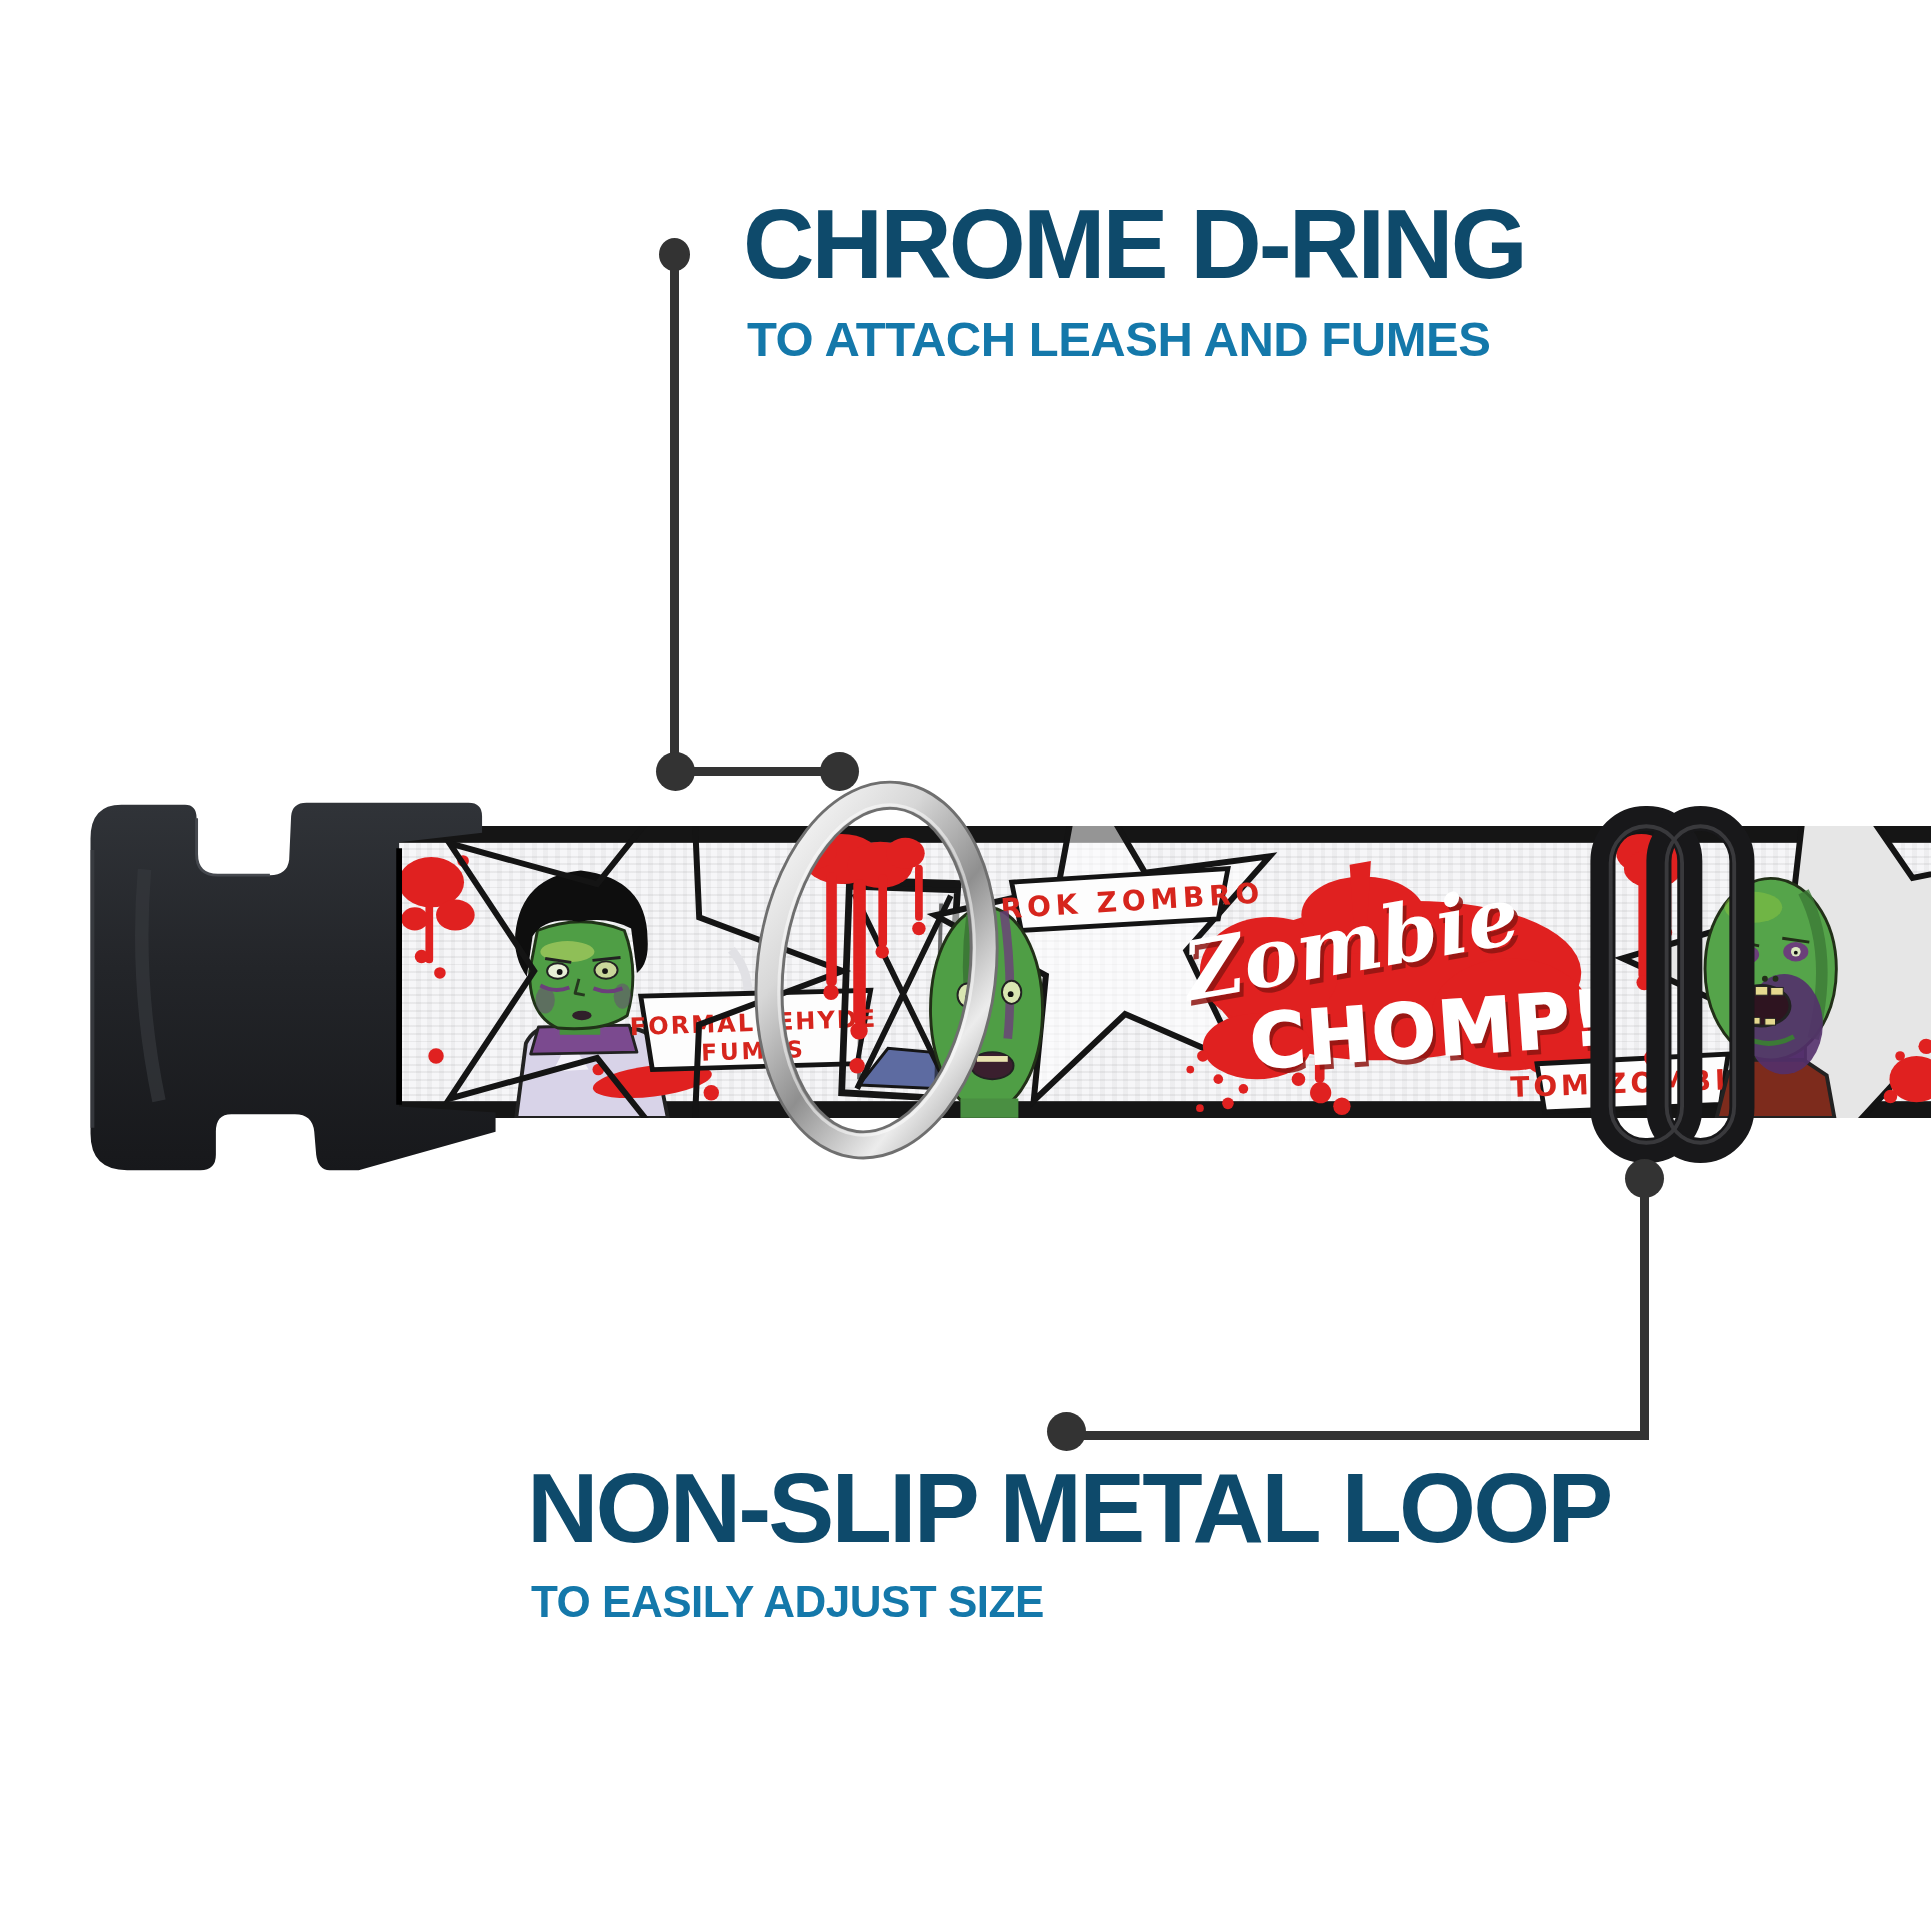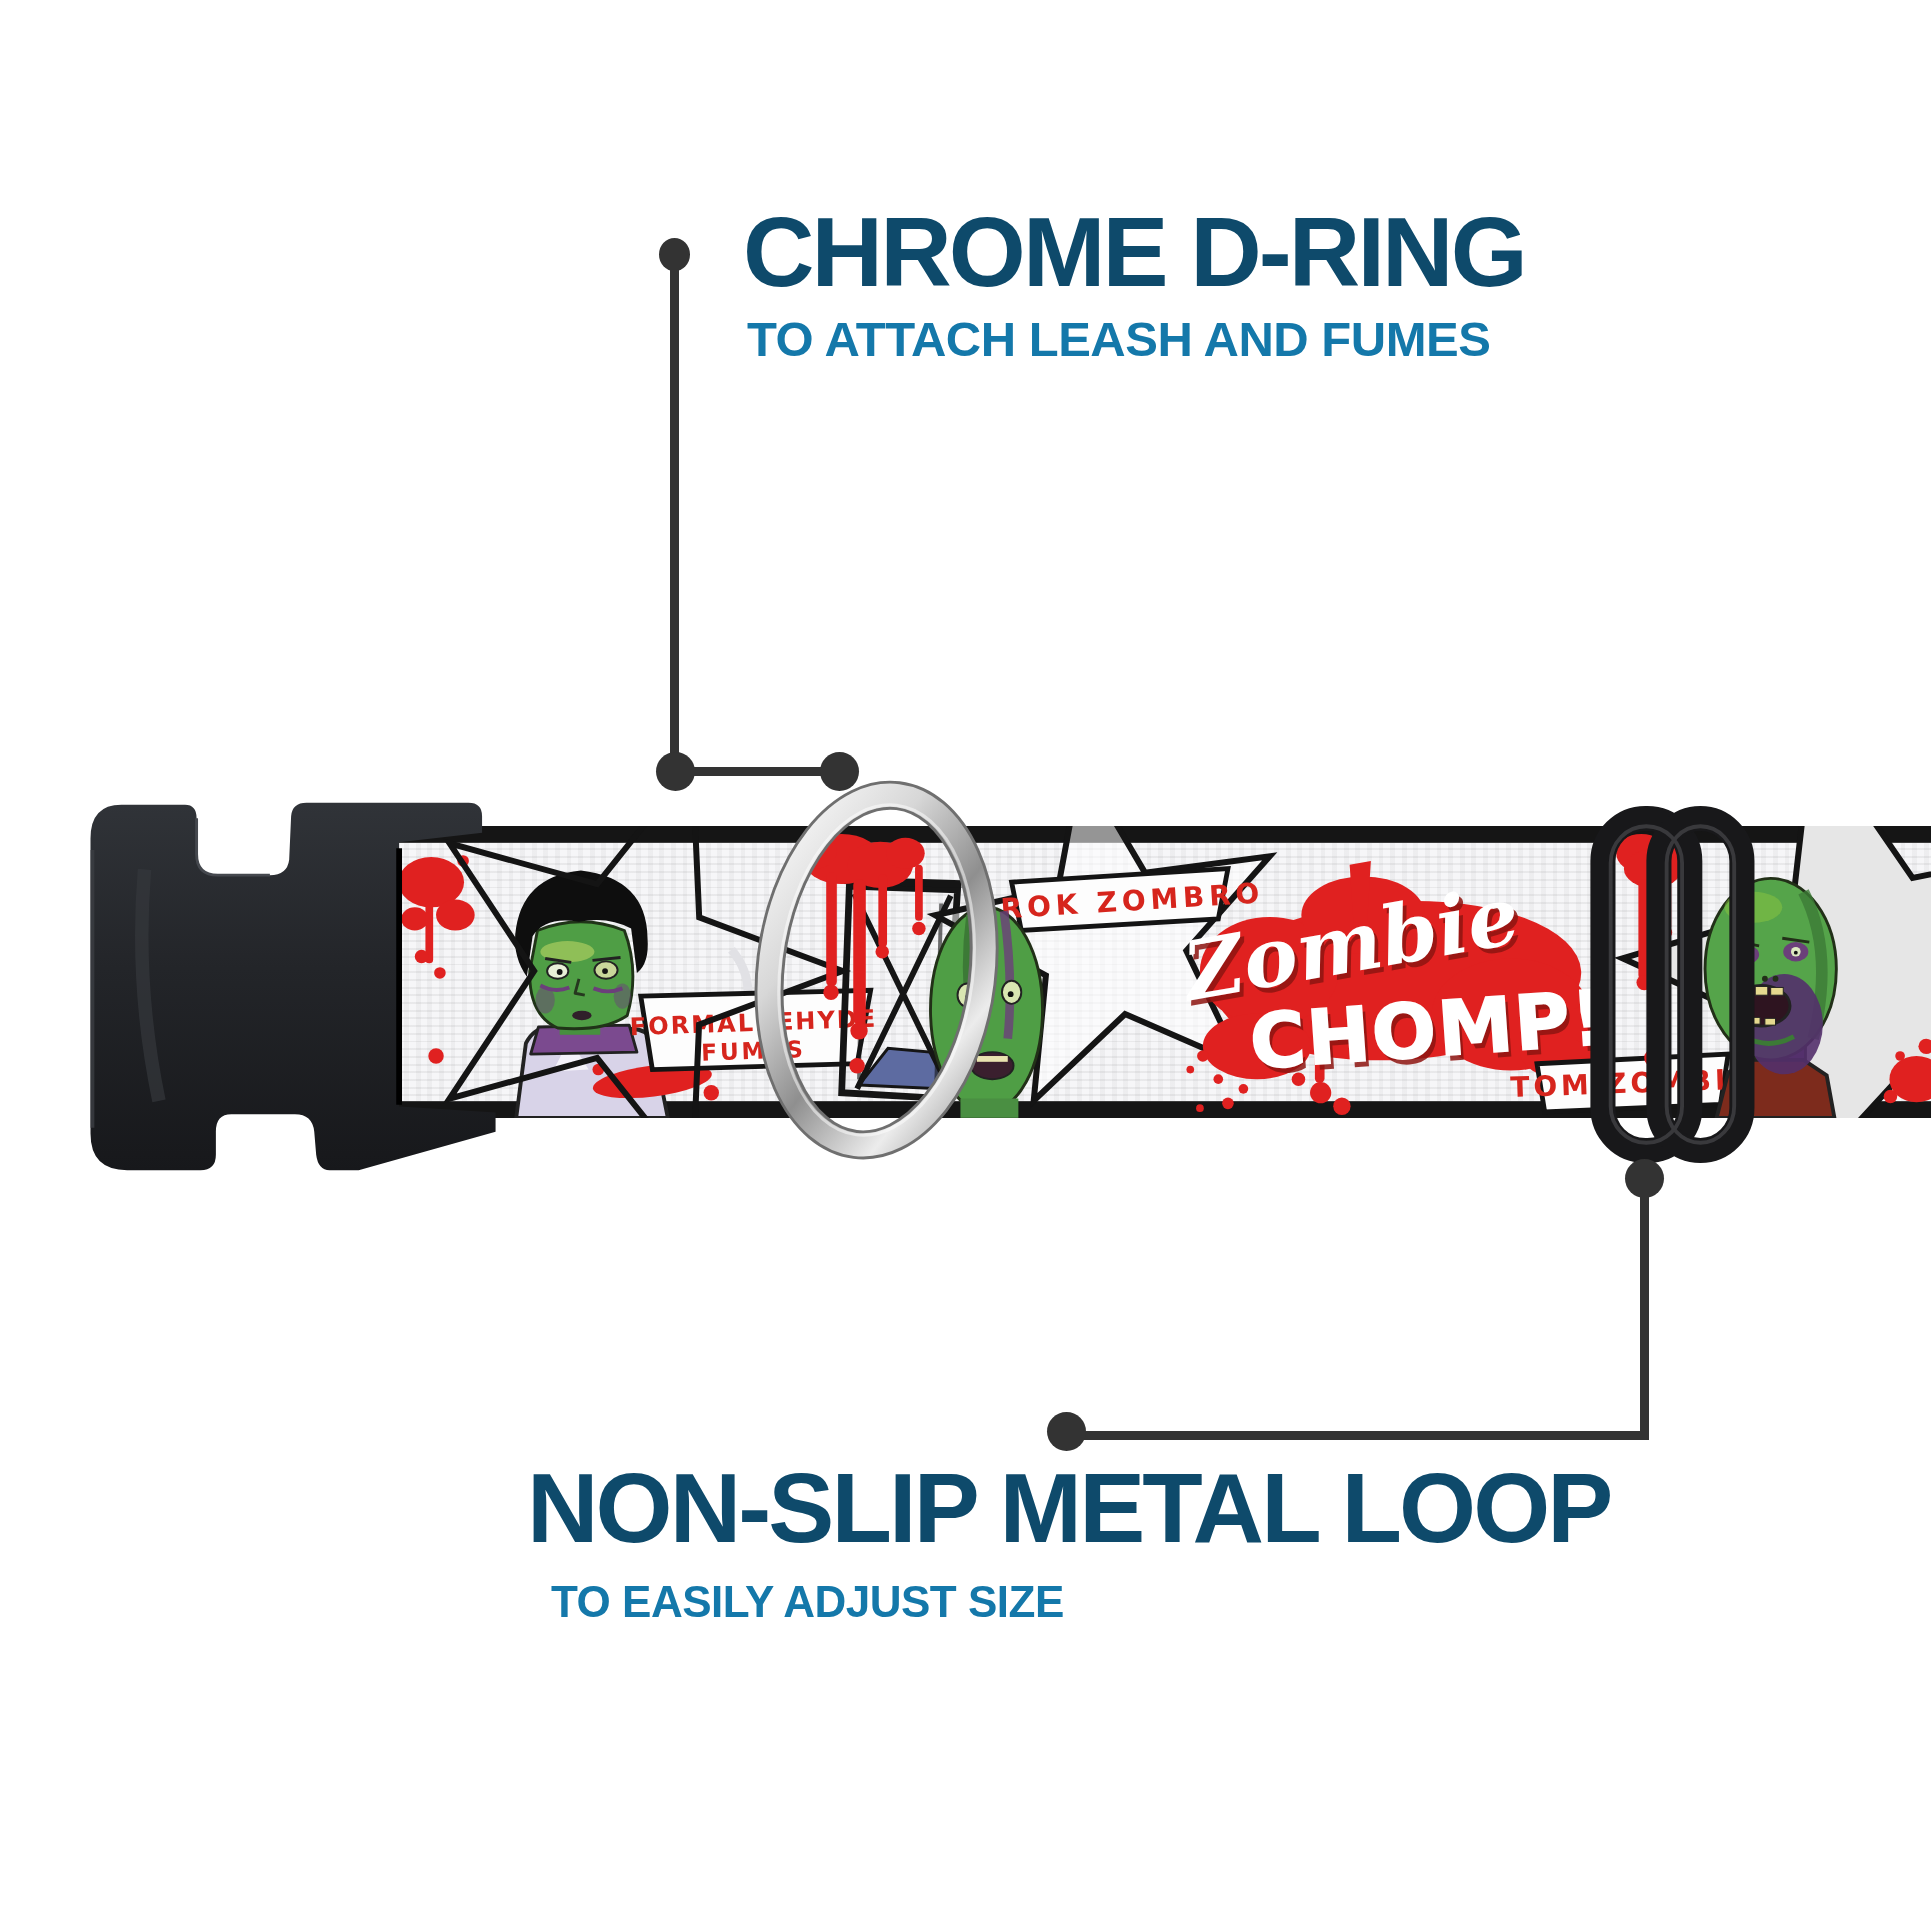--- a/index.html
+++ b/index.html
@@ -259,25 +259,25 @@
     <path d="M96,880 L96,1168" fill="none" stroke="#3c3f44" stroke-width="4" opacity="0.8"></path>
     <path d="M414,878 L414,1144" fill="none" stroke="#000" stroke-width="6"></path>
   </svg>
 
   <div class="dot abs" style="left:659px;top:238px;width:31px;height:33px;"></div>
   <div class="cline" style="left:670px;top:253px;width:8.7px;height:518px;"></div>
   <div class="dot" style="left:656px;top:752px;width:39px;height:39px;"></div>
   <div class="cline" style="left:675px;top:767px;width:166px;height:8.7px;"></div>
   <div class="dot" style="left:820px;top:752px;width:39px;height:39px;"></div>
 
-  <div class="abs nowrap c-title" style="left:743px;top:202px;">CHROME D-RING</div>
+  <div class="abs nowrap c-title" style="left:743px;top:194px;">CHROME D-RING</div>
   <div class="abs nowrap c-sub" style="left:747px;top:315px;">TO ATTACH LEASH AND FUMES</div>
 
   <div class="dot" style="left:1625px;top:1159px;width:39px;height:39px;"></div>
   <div class="cline" style="left:1640px;top:1178px;width:8.7px;height:259px;"></div>
   <div class="cline" style="left:1066px;top:1431px;width:583px;height:8.7px;"></div>
   <div class="dot" style="left:1047px;top:1412px;width:39px;height:39px;"></div>
 
   <div class="abs nowrap c-title" style="left:527px;top:1458px;">NON-SLIP METAL LOOP</div>
-  <div class="abs nowrap c-sub small" style="left:531px;top:1580px;margin-left:20px;">TO EASILY ADJUST SIZE</div>
+  <div class="abs nowrap c-sub small" style="left:531px;top:1580px;">TO EASILY ADJUST SIZE</div>
 
 </div>
 
 
 </body></html>

